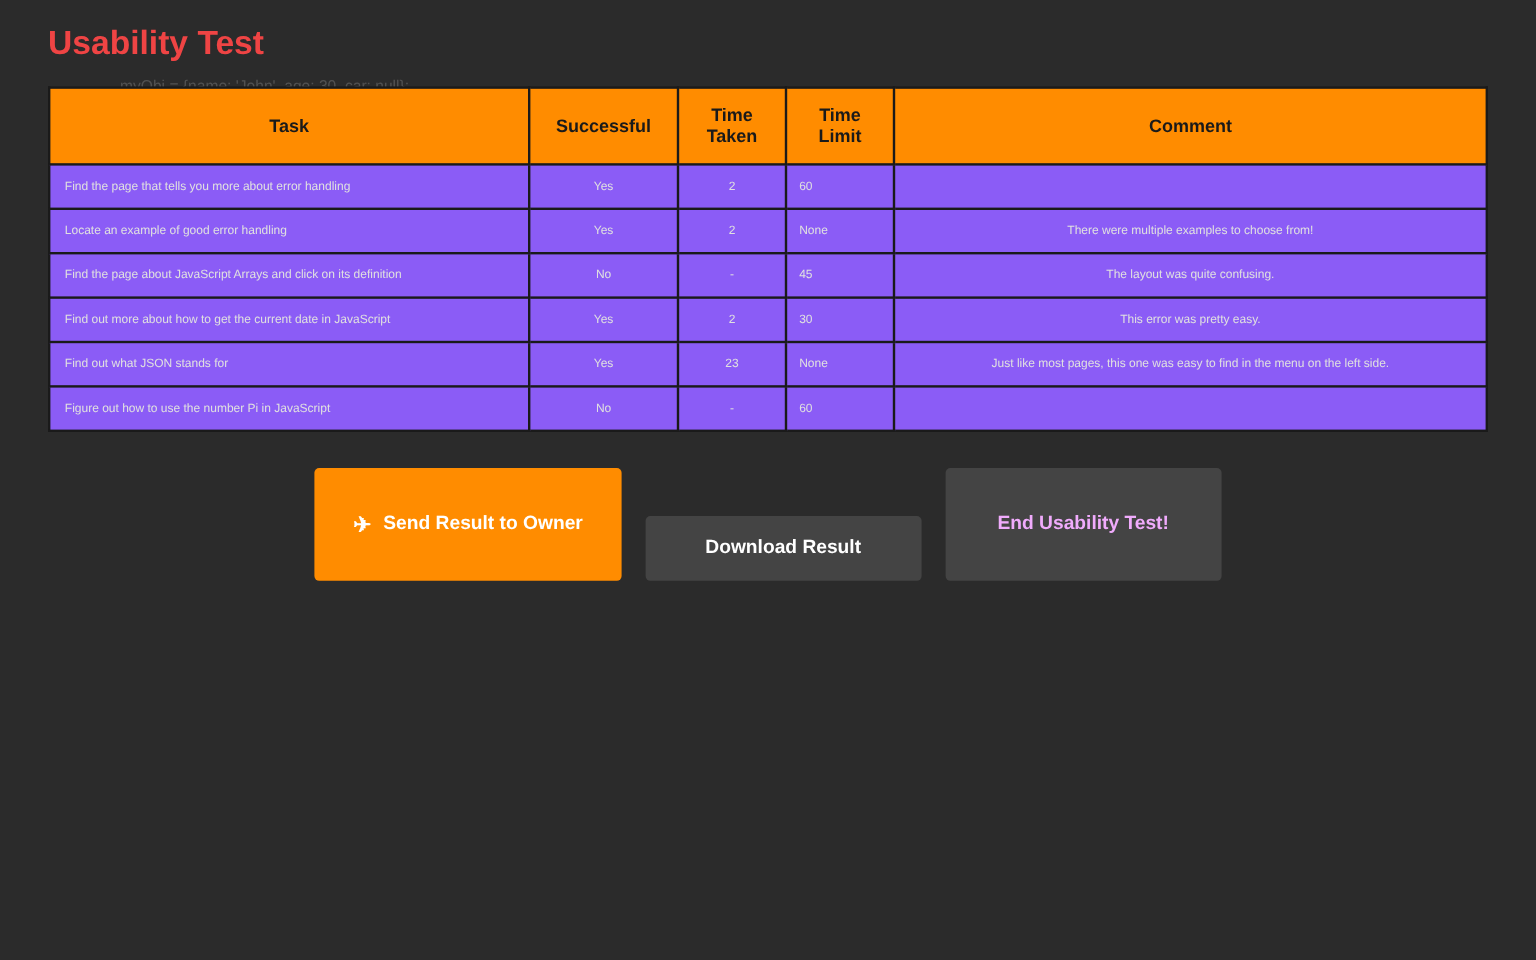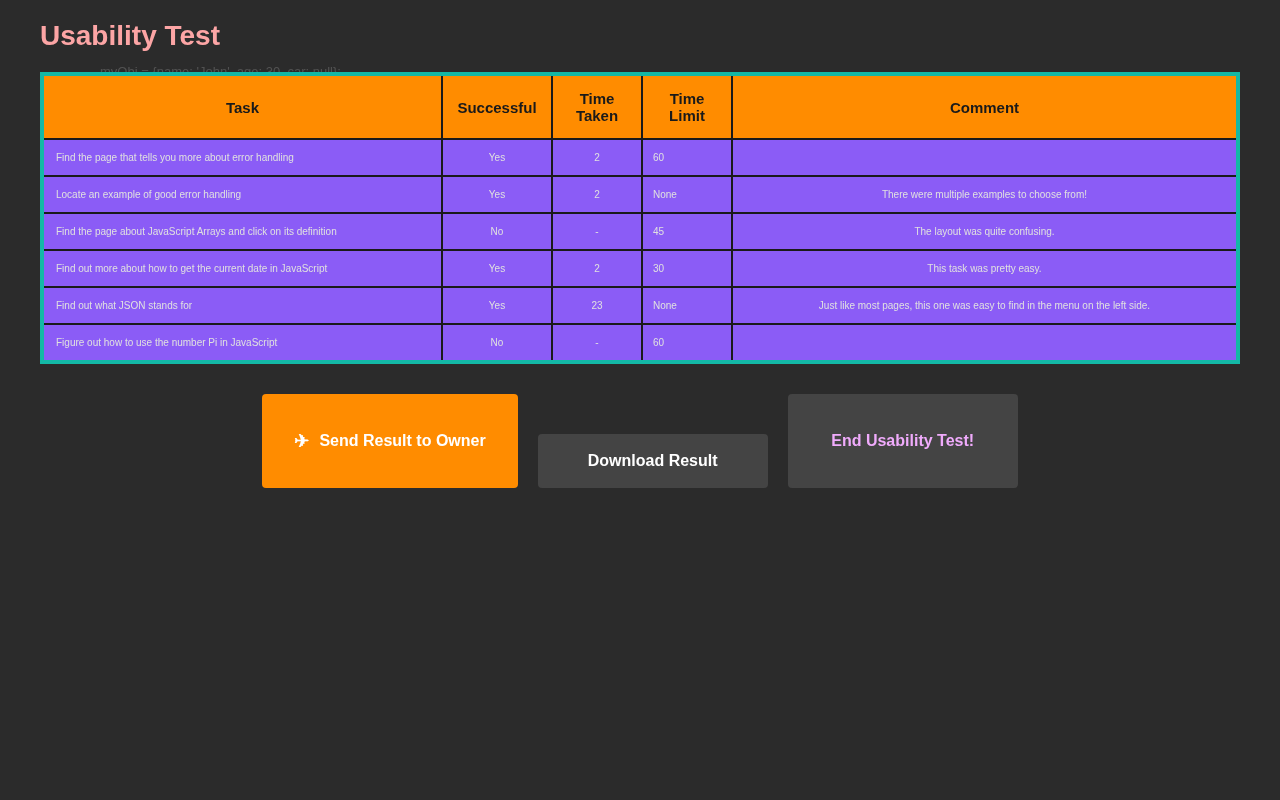--- a/index.html
+++ b/index.html
@@ -31,29 +31,29 @@
       position: absolute;
       top: 0; left: 0; right: 0; bottom: 0;
       display: flex;
       flex-direction: column;
       padding: 20px 40px 40px 40px;
     }
 
     .page-title {
       font-size: 28px;
       font-weight: bold;
-      color: #fca5a5;
+      color: #ef4444;
       margin-bottom: 20px;
     }
 
     
     .results-table {
       border-collapse: collapse;
       width: 100%;
-      border: 4px solid #14b8a6;
+      border: 2px solid #14b8a6;
       padding-left: 30px;
     }
 
     .results-table th {
       background-color: #ff8c00;
       color: #1a1a1a;
       font-weight: bold;
       padding: 14px 10px;
       text-align: center;
       border: 2px solid #1a1a1a;
@@ -62,21 +62,21 @@
 
     .results-table td {
       background-color: #8b5cf6;
       color: #e0e0e0;
       padding: 12px 10px;
       border: 2px solid #1a1a1a;
       font-size: 10px;
     }
 
     .col-task { width: 400px; text-align: left; }
-    .col-successful { width: 110px; text-align: center; }
+    .col-successful { width: 124px; text-align: center; }
     .col-time-taken { width: 90px; text-align: center; }
     .col-time-limit { width: 90px; text-align: left; }
     .col-comment { text-align: center; }
 
     td.col-task { text-align: left; padding-left: 12px; }
 
     
     .button-row {
       display: flex;
       justify-content: center;
@@ -171,21 +171,21 @@
           <td class="col-successful">No</td>
           <td class="col-time-taken">-</td>
           <td class="col-time-limit">45</td>
           <td class="col-comment">The layout was quite confusing.</td>
         </tr>
         <tr>
           <td class="col-task">Find out more about how to get the current date in JavaScript</td>
           <td class="col-successful">Yes</td>
           <td class="col-time-taken">2</td>
           <td class="col-time-limit">30</td>
-          <td class="col-comment">This task was pretty easy.</td>
+          <td class="col-comment">This error was pretty easy.</td>
         </tr>
         <tr>
           <td class="col-task">Find out what JSON stands for</td>
           <td class="col-successful">Yes</td>
           <td class="col-time-taken">23</td>
           <td class="col-time-limit">None</td>
           <td class="col-comment">Just like most pages, this one was easy to find in the menu on the left side.</td>
         </tr>
         <tr>
           <td class="col-task">Figure out how to use the number Pi in JavaScript</td>

